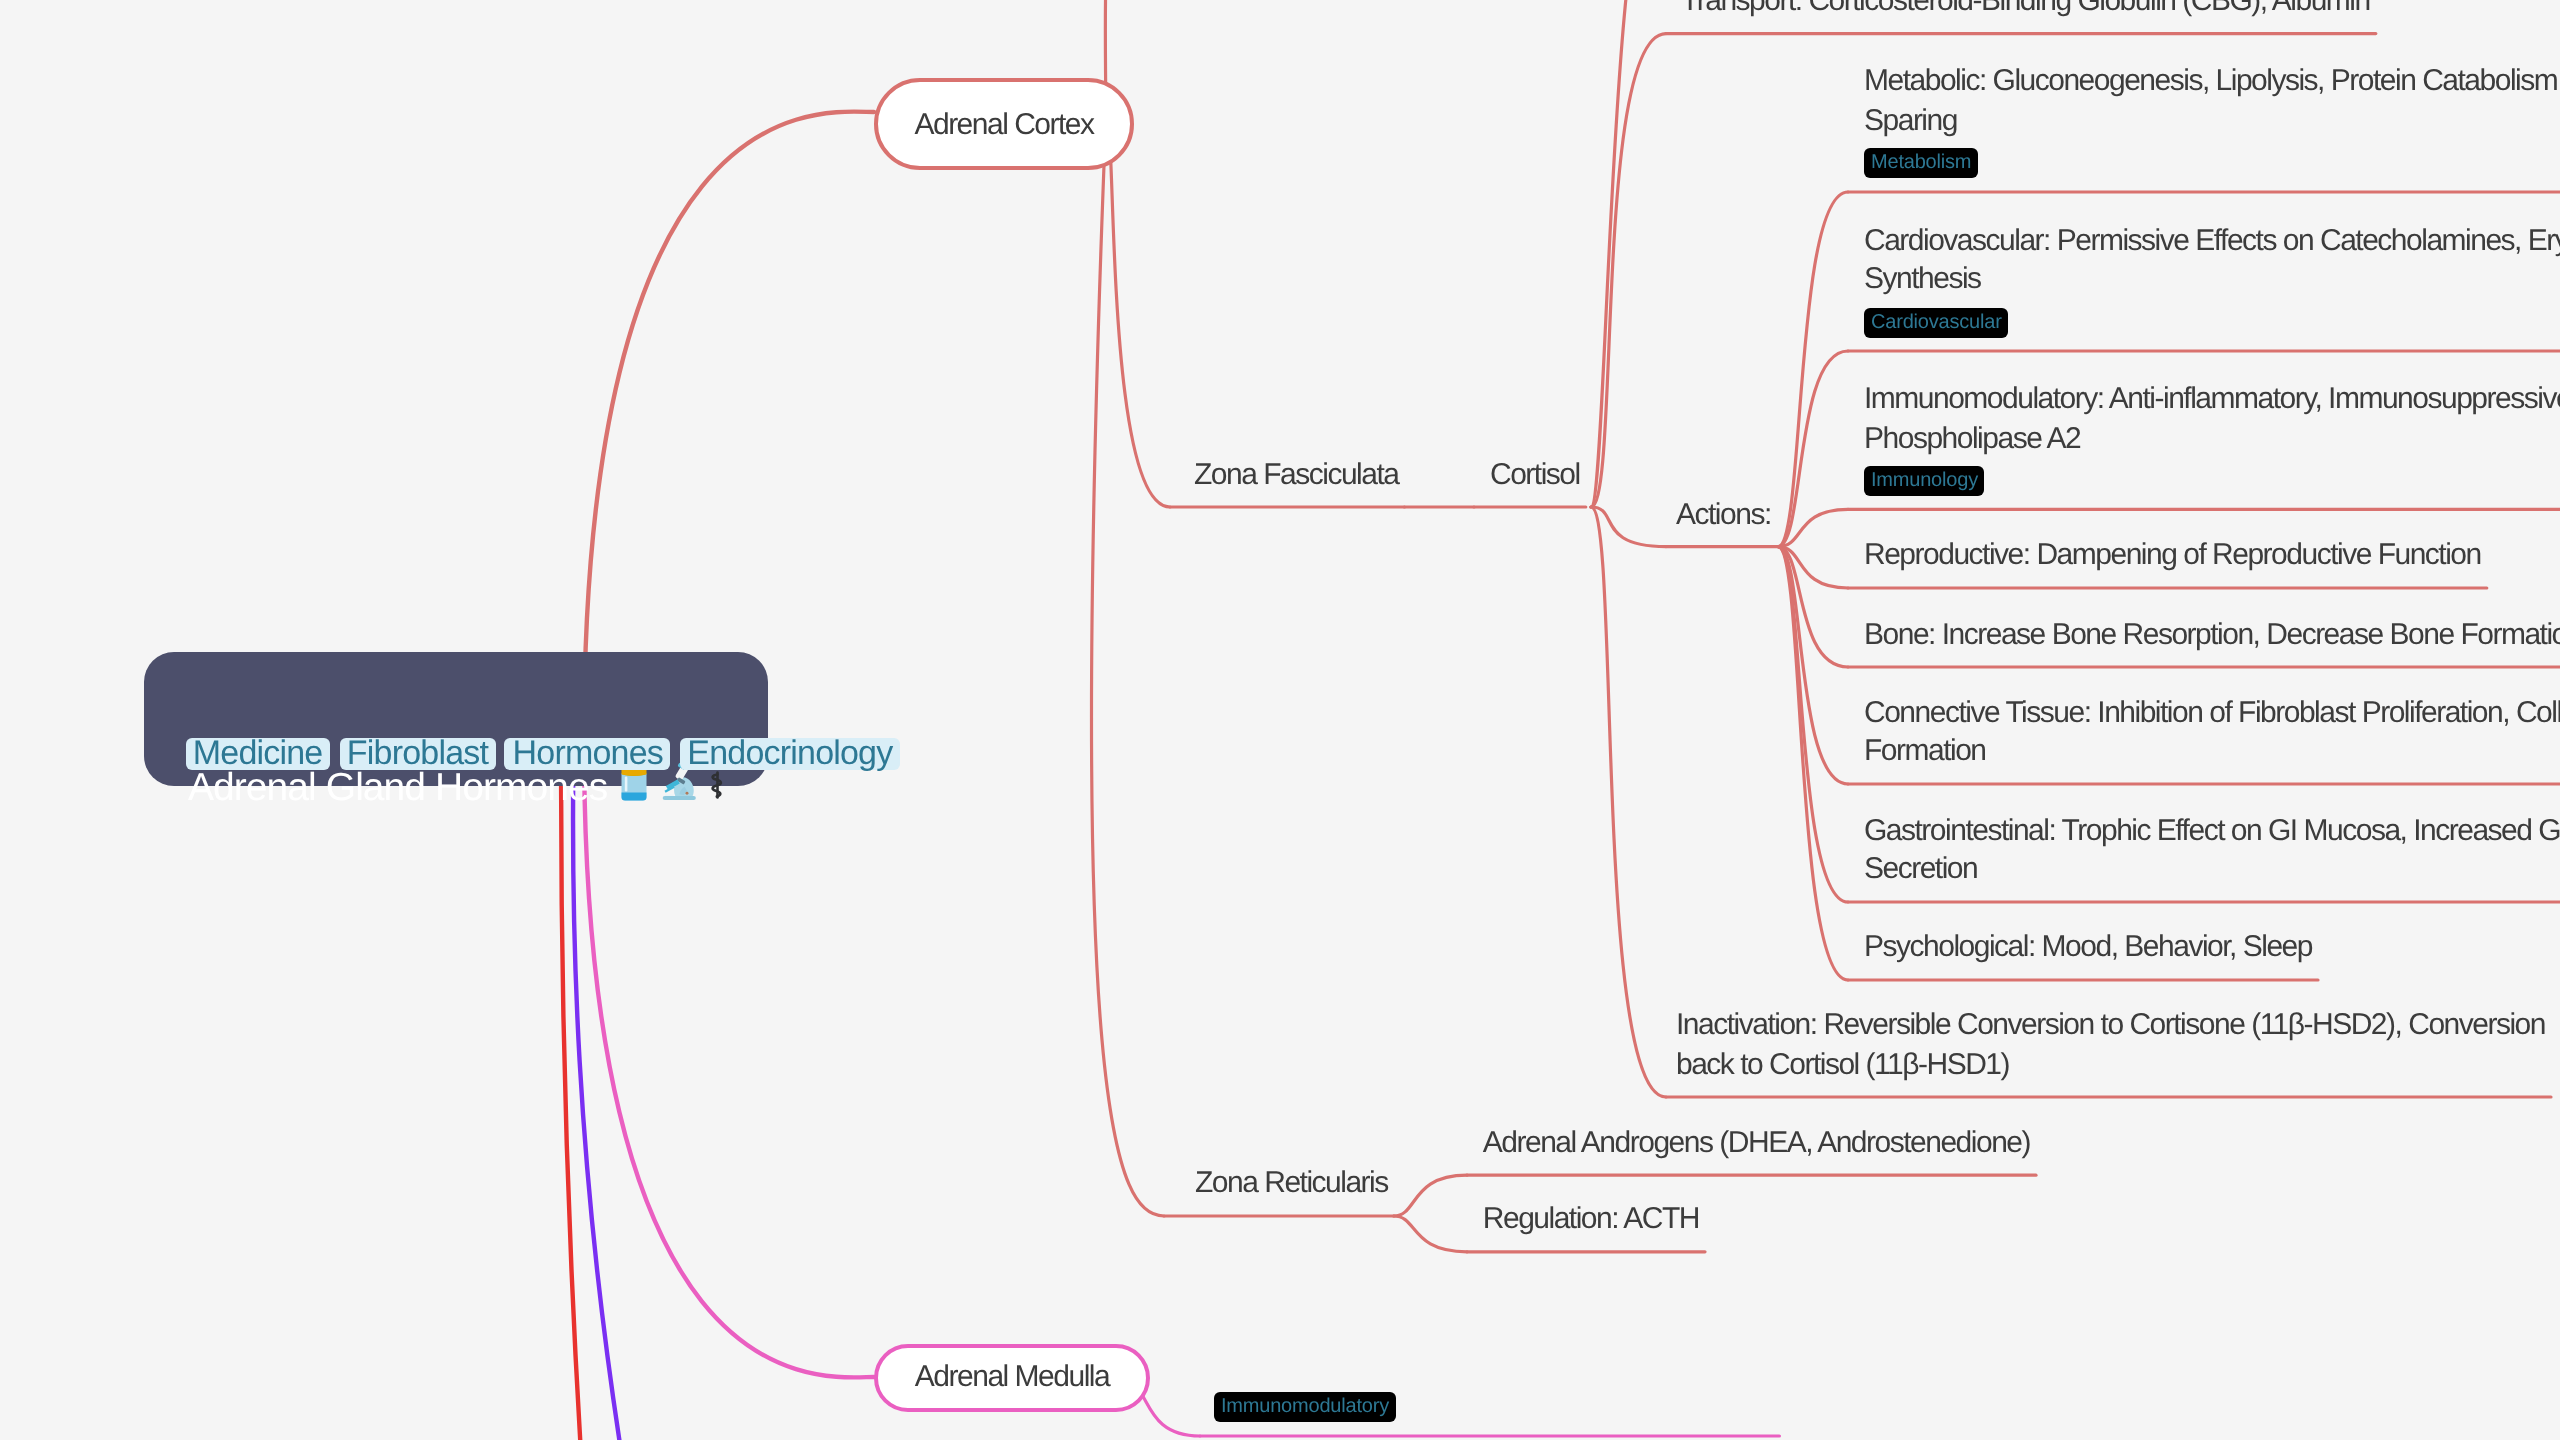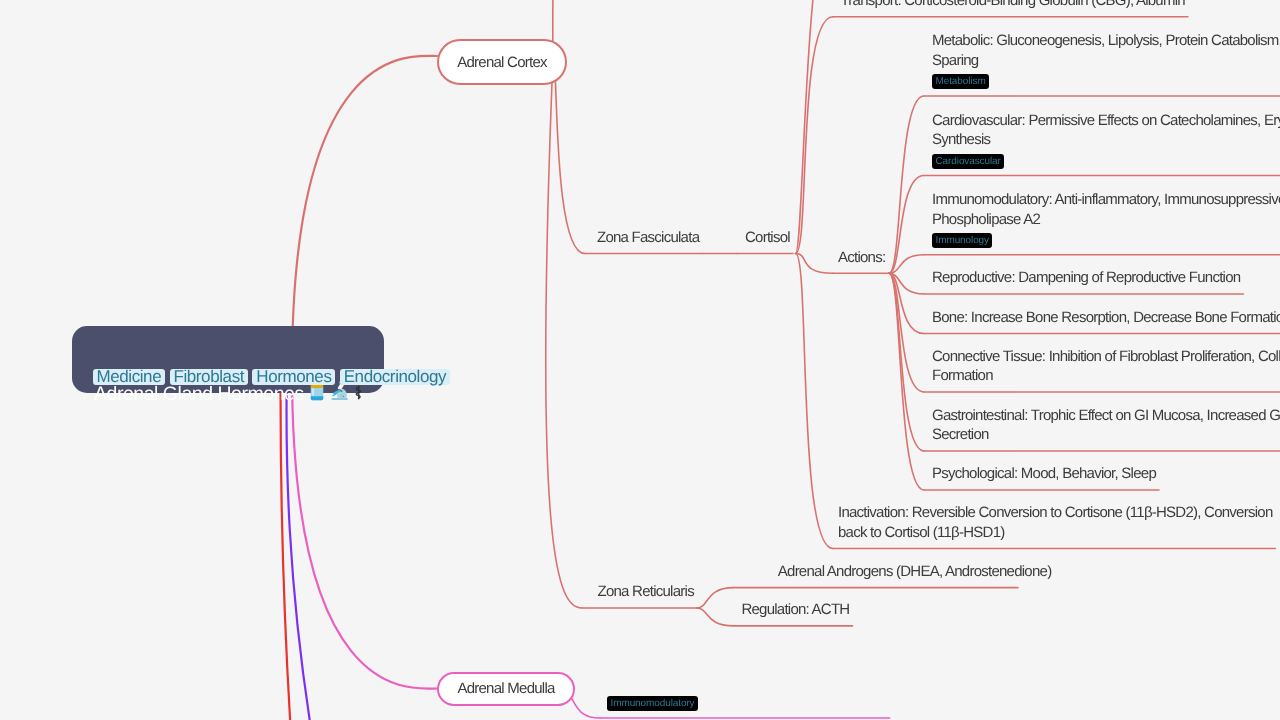--- a/index.html
+++ b/index.html
@@ -145,21 +145,21 @@
   </div>
   <div class="tnode" style="left:840.5px;bottom:709.4px;width:438px;">
     <span class="txt">Transport: Corticosteroid-Binding Globulin (CBG), Albumin</span>
   </div>
   <div class="tnode" style="left:838px;bottom:452.9px;width:90px;">
     <span class="txt">Actions:</span>
   </div>
   <div class="tnode" style="left:838px;bottom:177.7px;width:438px;">
     <span class="txt">Inactivation: Reversible Conversion to Cortisone (11β-HSD2), Conversion back to Cortisol (11β-HSD1)</span>
   </div>
-  <div class="tnode" style="left:741.4px;bottom:138.6px;width:310px;text-align:right;">
+  <div class="tnode" style="left:741.4px;bottom:138.6px;width:310px;">
     <span class="txt">Adrenal Androgens (DHEA, Androstenedione)</span>
   </div>
   <div class="tnode" style="left:741.4px;bottom:100.3px;width:170px;">
     <span class="txt">Regulation: ACTH</span>
   </div>
   <div class="tnode" style="left:607px;bottom:8.2px;width:340px;">
     <span class="ntag">Immunomodulatory</span>
   </div>
 
   <div class="tnode" style="left:932px;bottom:630.2px;width:438px;">

